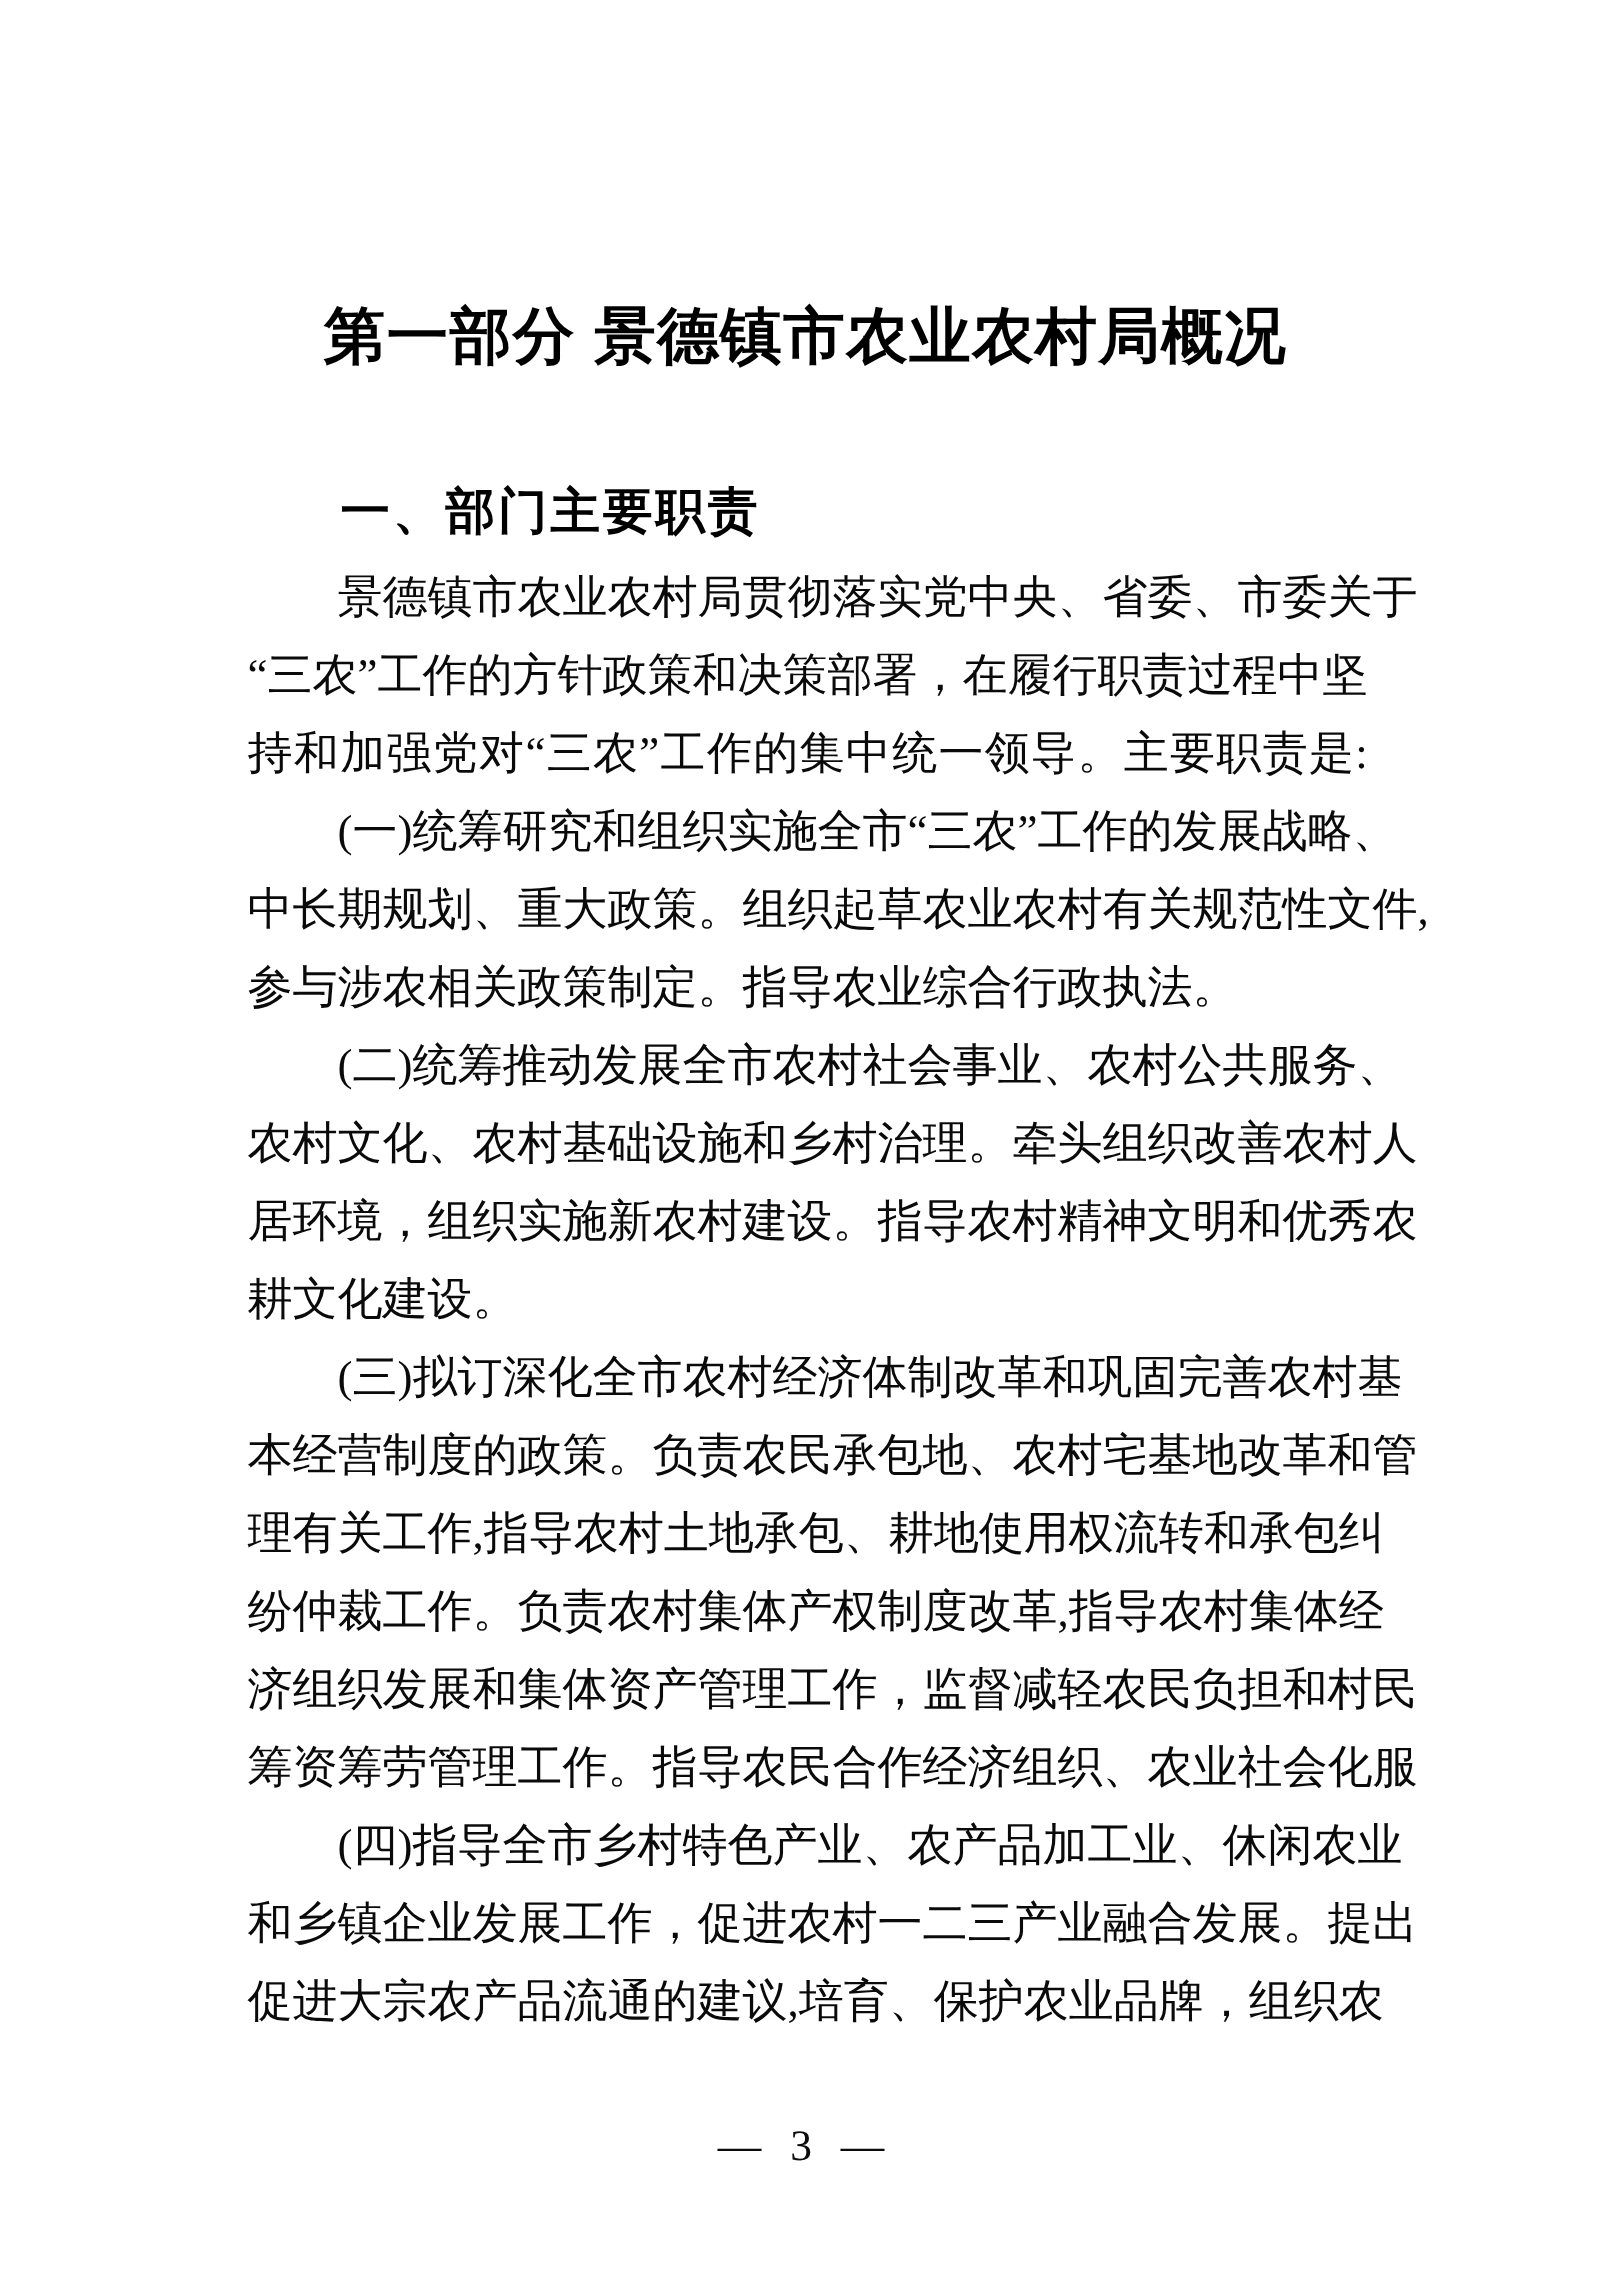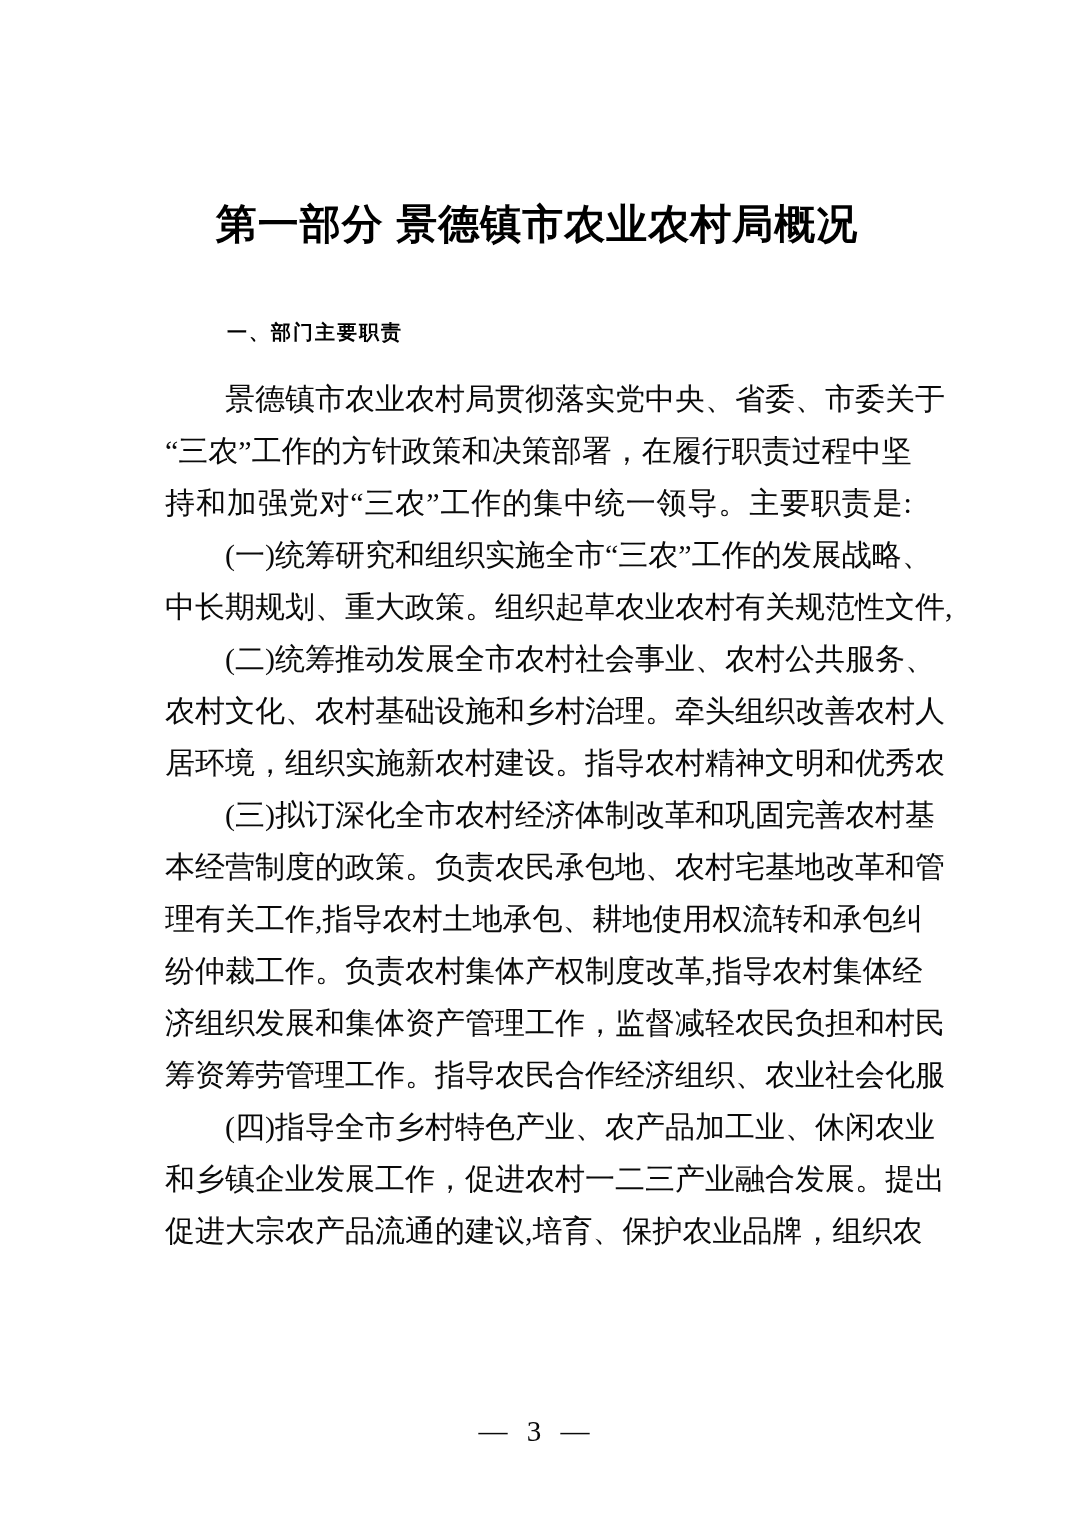--- a/index.html
+++ b/index.html
@@ -29,21 +29,21 @@
     letter-spacing: 1px;
     color: #000000;
   }
   .section-heading {
     position: absolute;
     top: 302px;
     left: 227px;
     margin: 0;
     font-family: "Liberation Sans", sans-serif;
     font-weight: bold;
-    font-size: 20px;
+    font-size: 33px;
     letter-spacing: 2px;
     color: #000000;
   }
   .body-text {
     position: absolute;
     top: 356px;
     left: 165px;
     width: 747px;
     font-family: "Liberation Serif", serif;
     font-size: 30px;
@@ -226,20 +226,21 @@
         <span class="ch">村</span>
         <span class="ch">有</span>
         <span class="ch">关</span>
         <span class="ch">规</span>
         <span class="ch">范</span>
         <span class="ch">性</span>
         <span class="ch">文</span>
         <span class="ch">件</span>
         <span class="ch">,</span>
       </div>
+      <div class="line plain">参与涉农相关政策制定。指导农业综合行政执法。</div>
       <div class="line justify">
         <span class="indent"></span>
         <span class="ch">(</span>
         <span class="ch">二</span>
         <span class="ch">)</span>
         <span class="ch">统</span>
         <span class="ch">筹</span>
         <span class="ch">推</span>
         <span class="ch">动</span>
         <span class="ch">发</span>
@@ -310,20 +311,21 @@
         <span class="ch">村</span>
         <span class="ch">精</span>
         <span class="ch">神</span>
         <span class="ch">文</span>
         <span class="ch">明</span>
         <span class="ch">和</span>
         <span class="ch">优</span>
         <span class="ch">秀</span>
         <span class="ch">农</span>
       </div>
+      <div class="line plain">耕文化建设。</div>
       <div class="line justify">
         <span class="indent"></span>
         <span class="ch">(</span>
         <span class="ch">三</span>
         <span class="ch">)</span>
         <span class="ch">拟</span>
         <span class="ch">订</span>
         <span class="ch">深</span>
         <span class="ch">化</span>
         <span class="ch">全</span>

